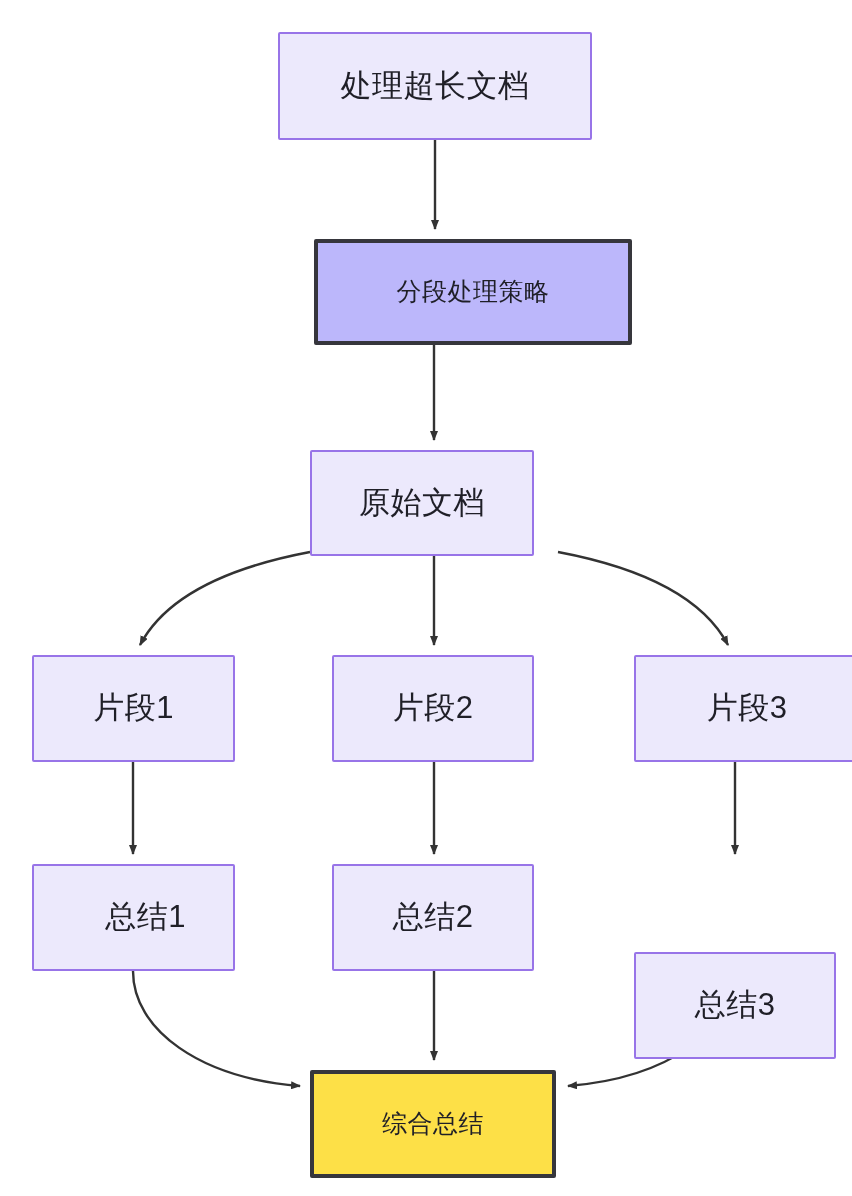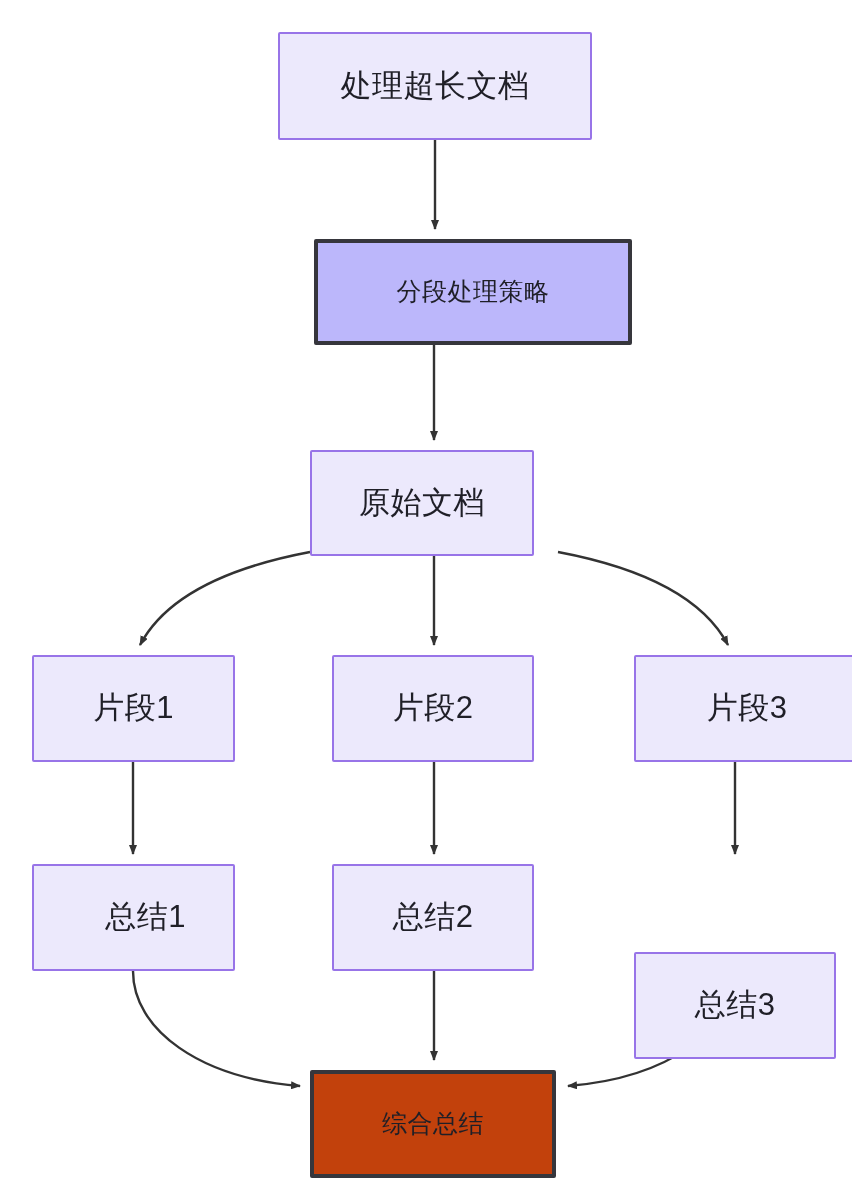--- a/index.html
+++ b/index.html
@@ -49,21 +49,21 @@
   }
   
   .node.style-strategy {
     background: #bcb7fb;
     border: 4px solid #36363c;
     border-radius: 2px;
     font-size: 25px;
   }
   
   .node.style-result {
-    background: #c2410c;
+    background: #fde047;
     border: 4px solid #36363c;
     border-radius: 2px;
     font-size: 25px;
   }
 </style>
 </head>
 <body>
 
 <div id="canvas">
 

